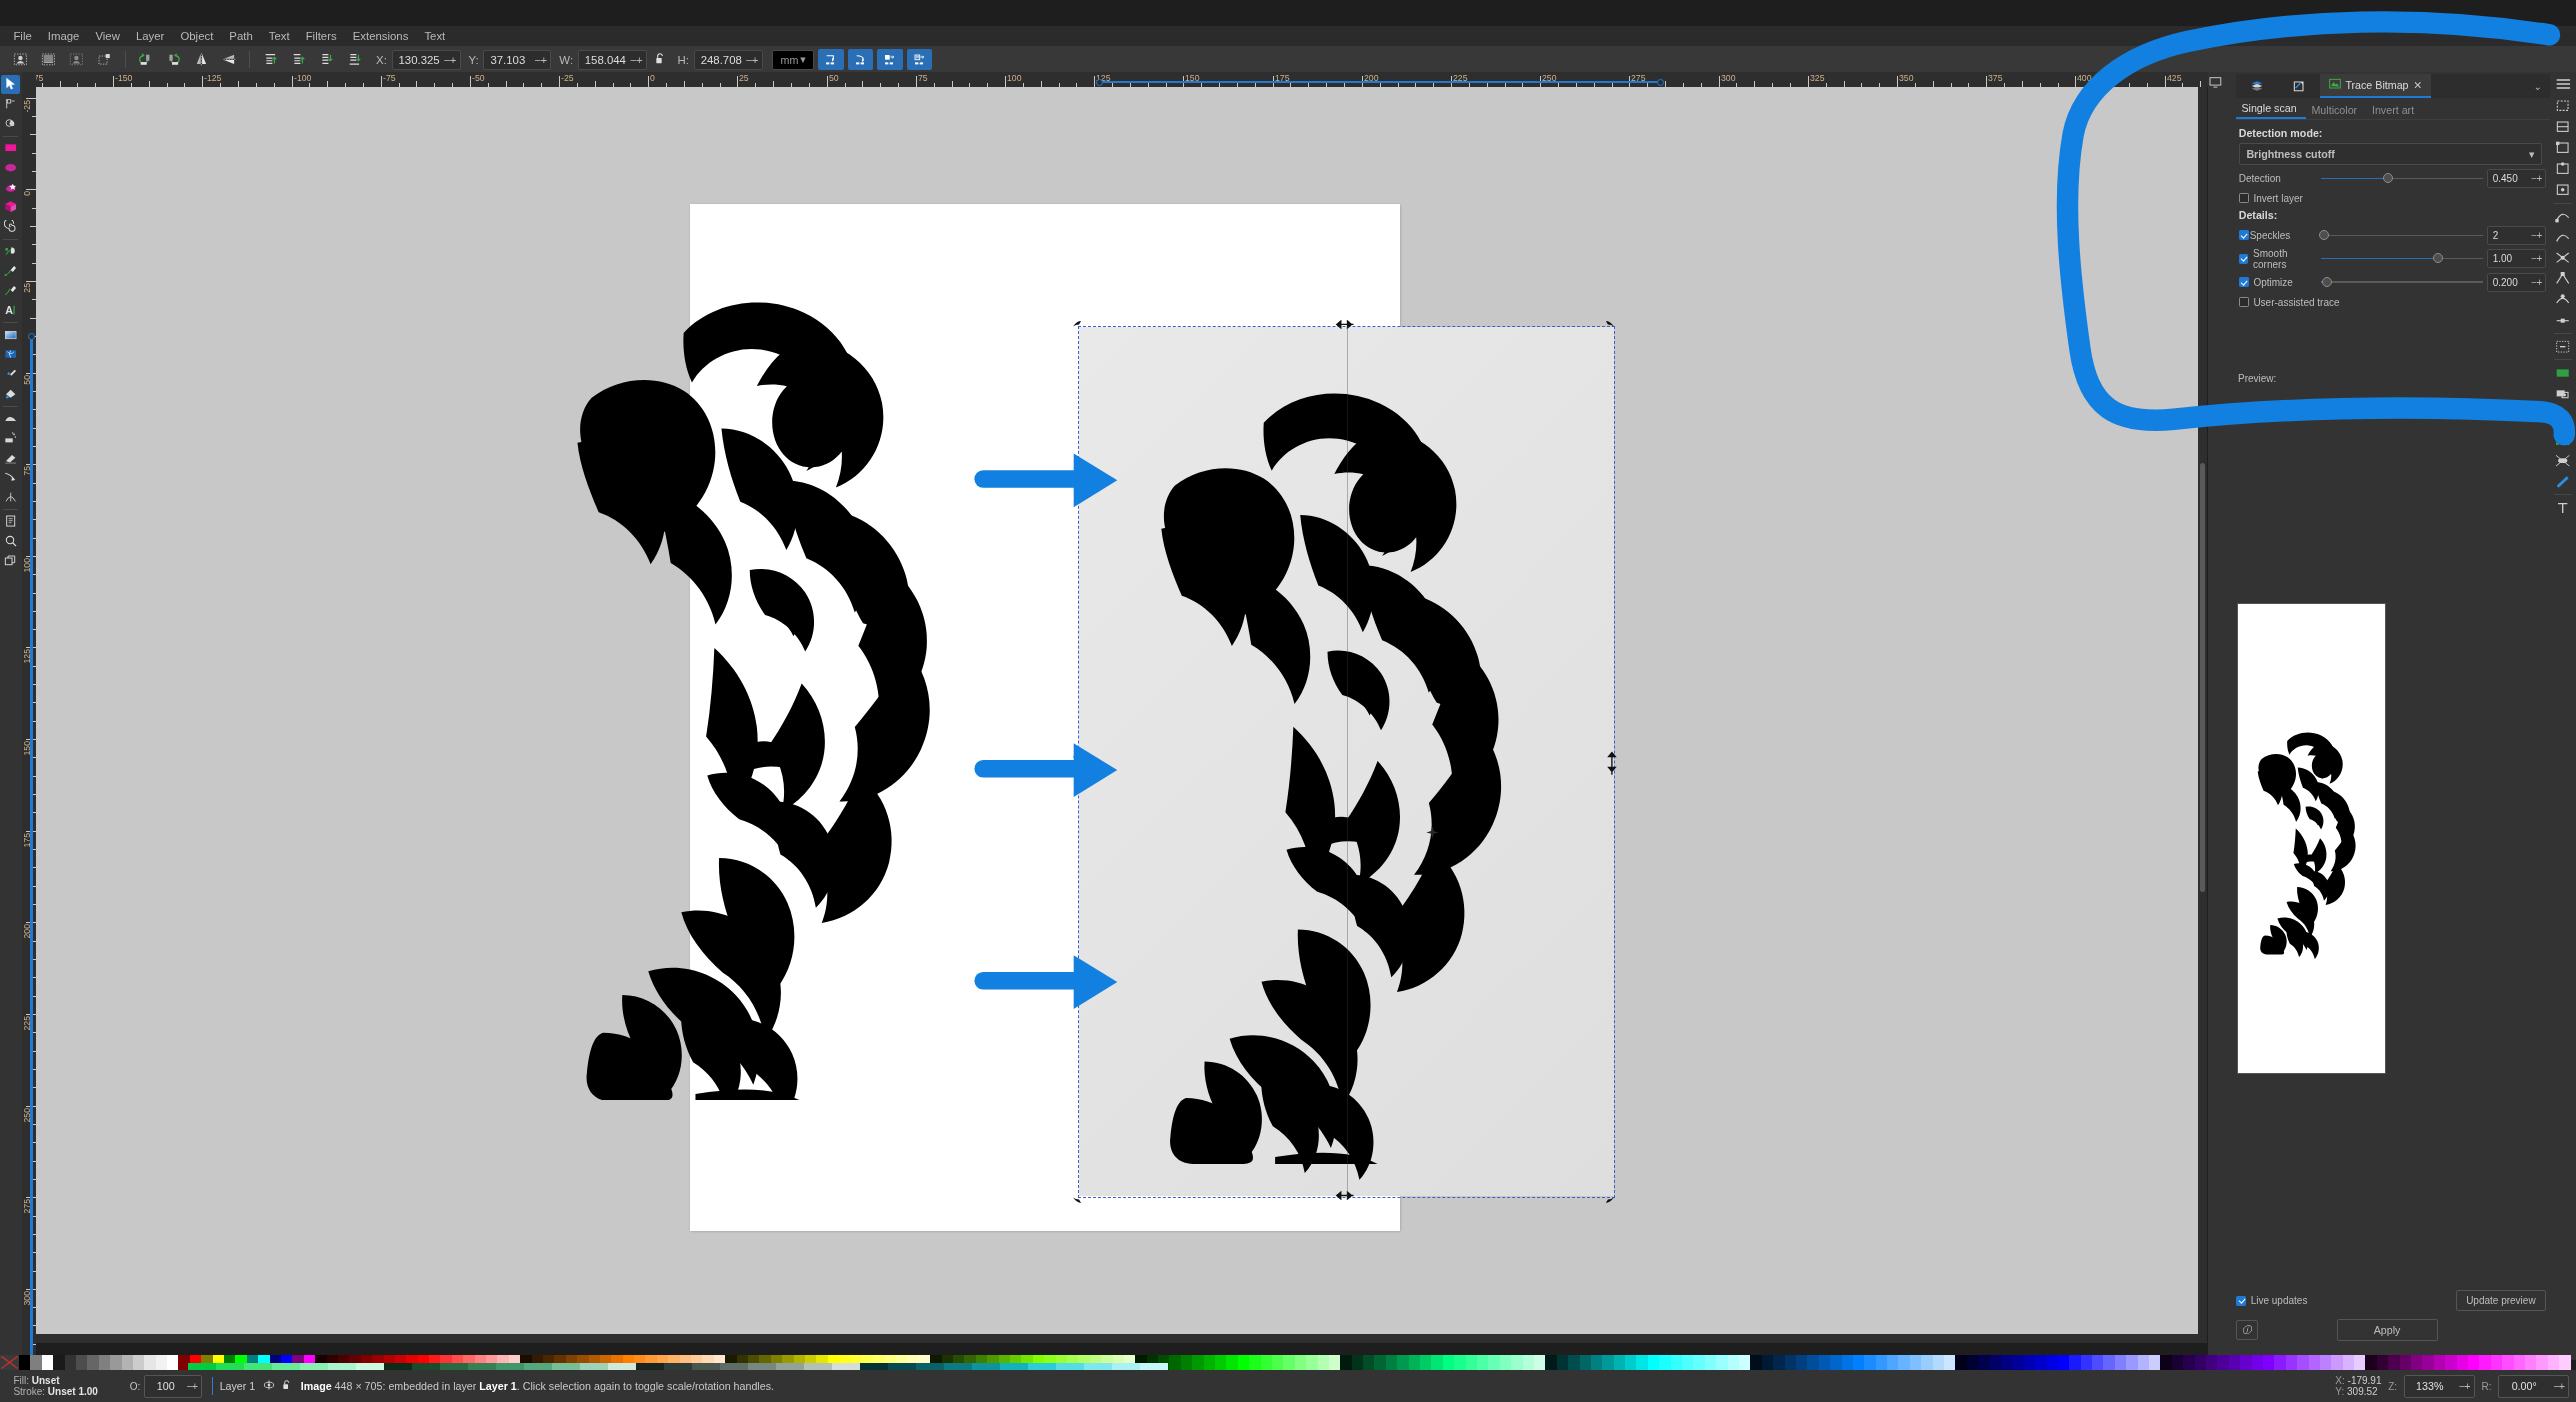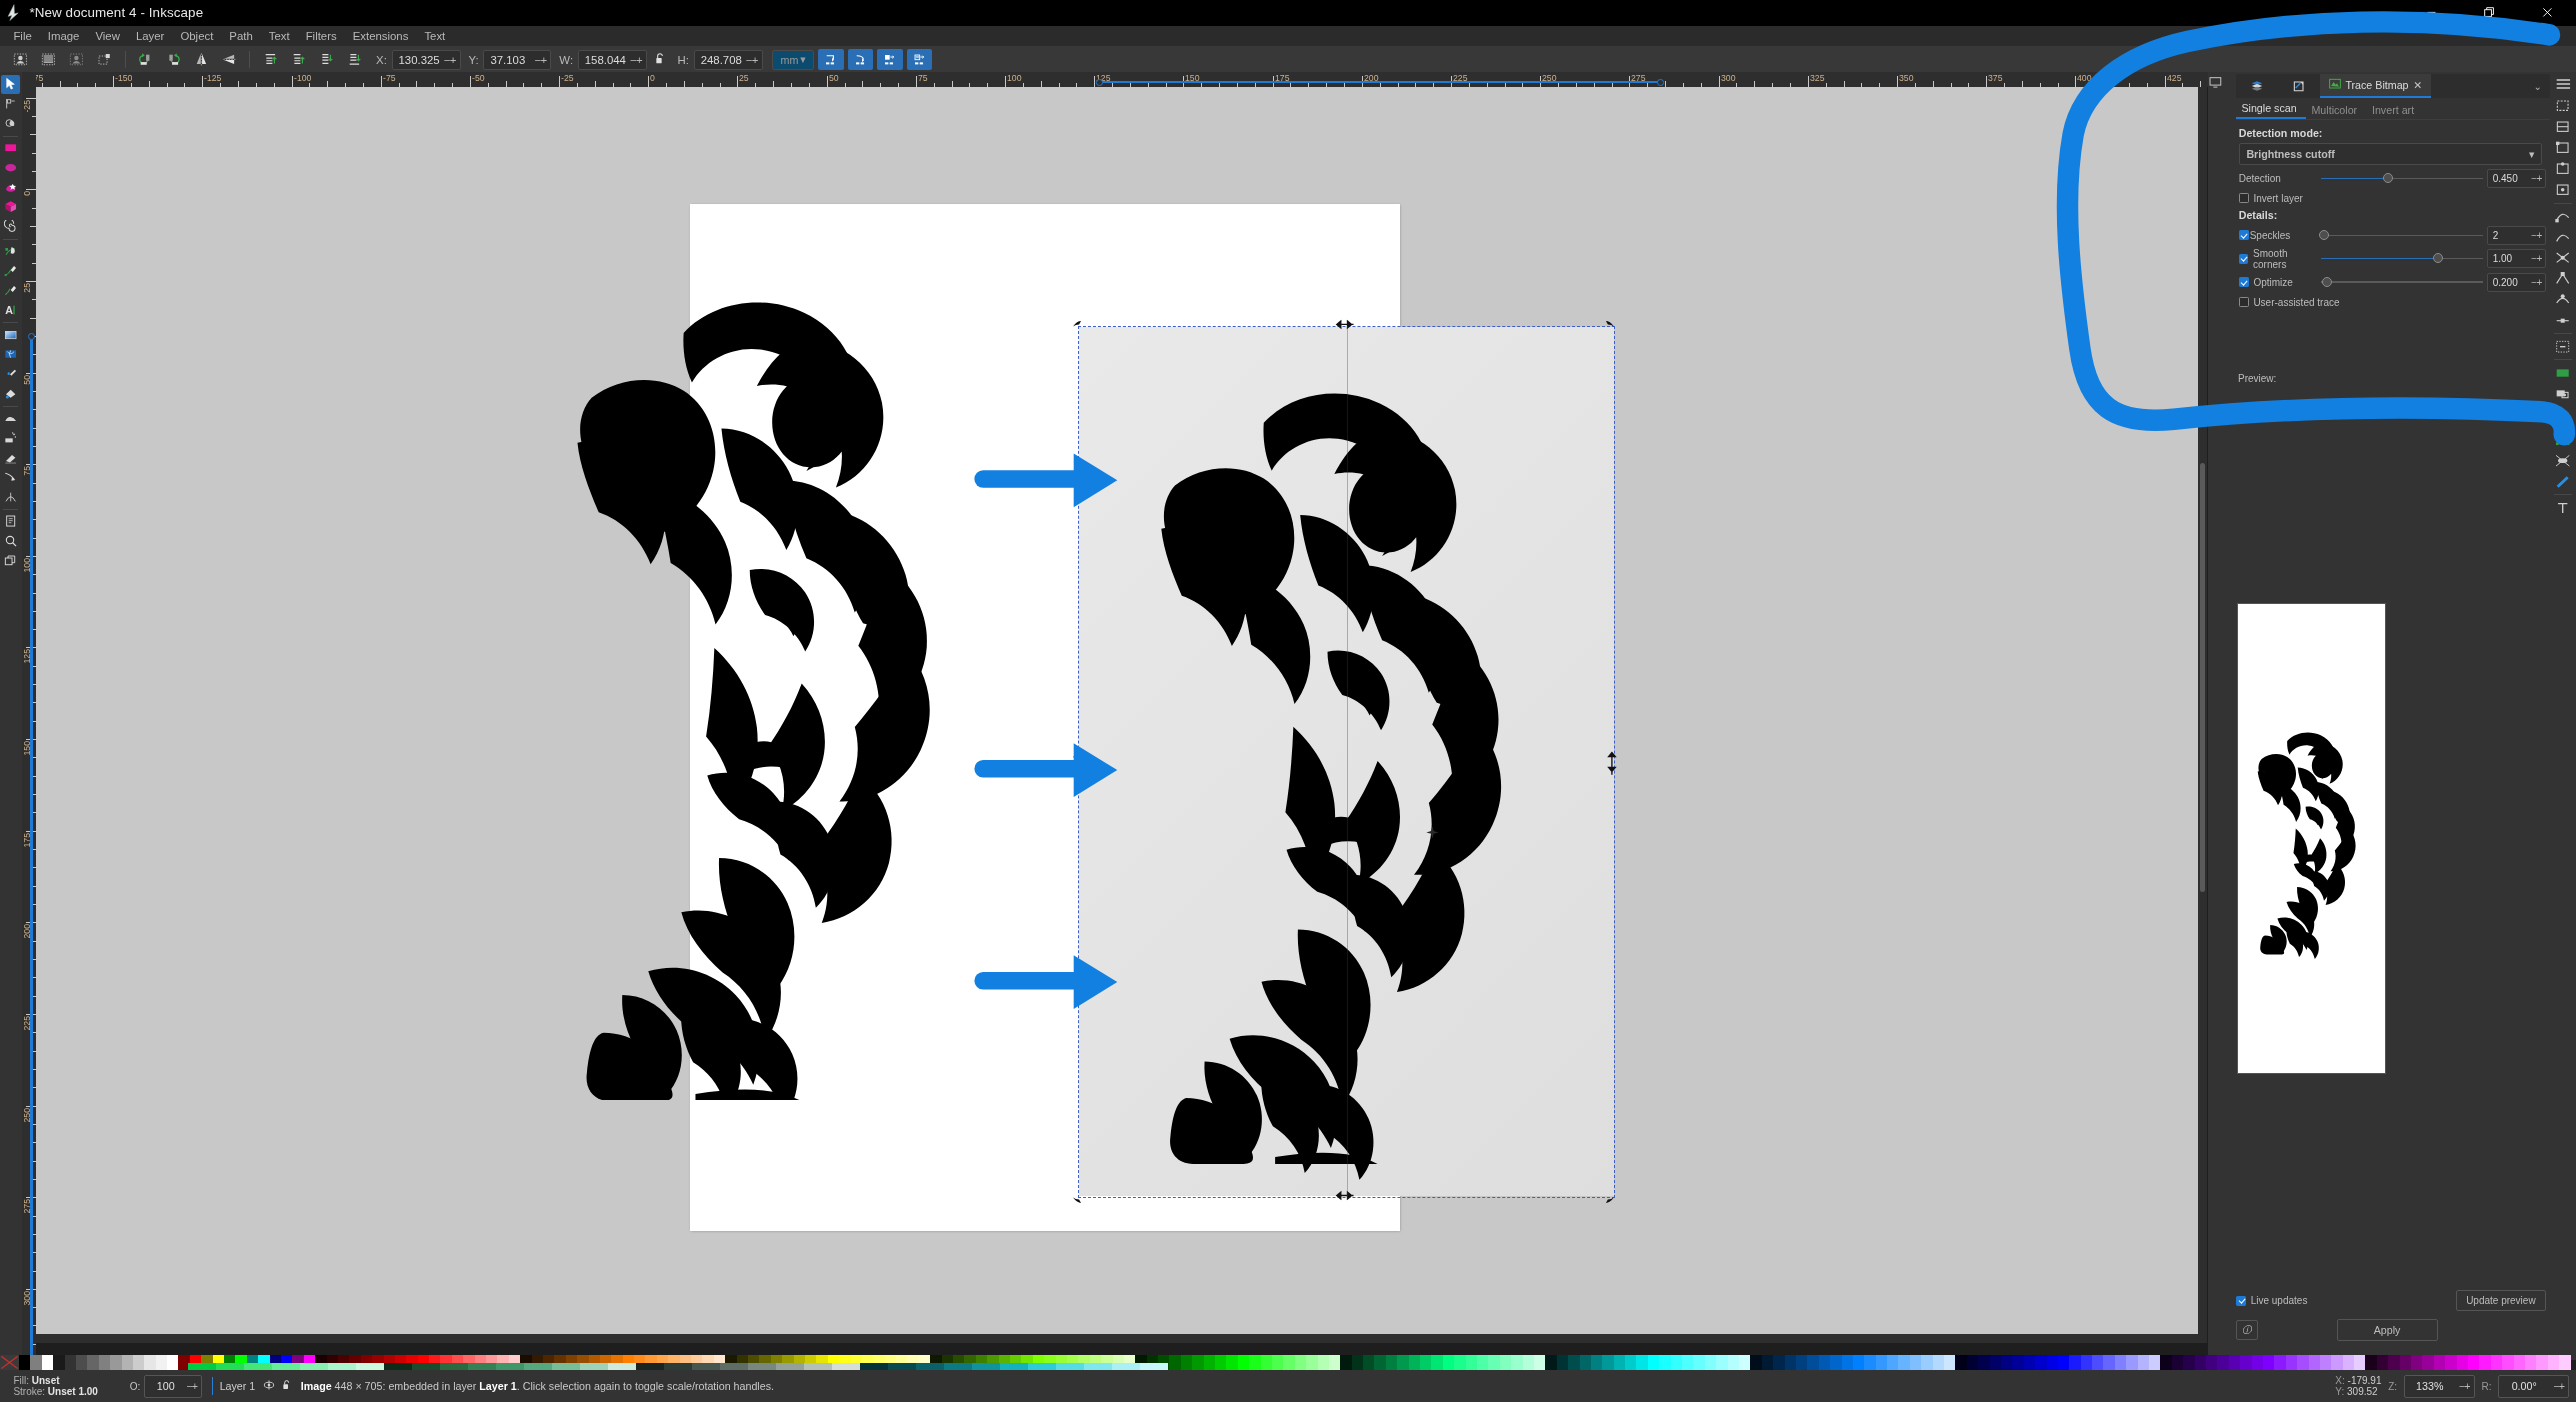--- a/index.html
+++ b/index.html
@@ -38,21 +38,21 @@
   .cbtn { width:28px; height:24px; display:flex; align-items:center; justify-content:center; }
   .sep { width:0.7px; height:17.4px; background:#4e4e4e; margin:0 6px; }
   .fld {
     height:20px; background:#2d2d2d; border:0.7px solid #4a4a4a; border-radius:2px;
     display:flex; align-items:center; color:#dcdcdc; font-size:11.4px;
   }
   .fld .val { padding:0 4px 0 6px; min-width:50px; }
   .fld .spin { color:#b9b9b9; font-size:11.4px; padding-right:4px; letter-spacing:-0.7px;}
   .lbl { color:#b9b9b9; font-size:11.4px; margin:0 4.7px 0 8px; }
   .unitsel {
-    height:20px; width:42px; background:#0c4a6e; border:0.7px solid #4a4a4a; border-radius:2px;
+    height:20px; width:42px; background:#000000; border:0.7px solid #4a4a4a; border-radius:2px;
     display:flex; align-items:center; justify-content:center; gap:2px;
     color:#9a9a9a; font-size:10.7px; margin-left:9.4px;
   }
   .bluebtn {
     width:25.5px; height:21.5px; background:#2a6fb5; border-radius:2px;
     display:flex; align-items:center; justify-content:center; margin-left:4px;
   }
 
   
   .toolbox {
@@ -209,46 +209,20 @@
   .zfield .zs { color:#b9b9b9; padding:0 4px; letter-spacing:-0.7px; }
 
   
   .annot { position:absolute; left:0; top:0; width:2576px; height:1402px; pointer-events:none; }
 </style>
 </head>
 <body>
 
 <div id="app">
 
-  <div class="titlebar">
-    <span class="appicon">
-      <svg width="20" height="20" viewBox="0 0 24 24">
-        <path d="M12 2 L5 16 L9.5 15 L7 21 L17 12 L12.5 13 Z" fill="#e6e6e6" stroke="#9aa" stroke-width=".7"></path>
-      </svg>
-    </span>
-    <span class="ttl">*New document 4 - Inkscape</span>
-    <div class="wbtns">
-      <div class="wbtn">
-        <svg width="14.8" height="14.8" viewBox="0 0 22 22">
-            <path d="M5 11 H17" stroke="#fff" stroke-width="1.4"></path>
-          </svg>
-      </div>
-      <div class="wbtn">
-        <svg width="14.8" height="14.8" viewBox="0 0 22 22">
-          <rect x="4" y="7" width="10" height="10" fill="none" stroke="#fff" stroke-width="1.4"></rect>
-          <path d="M7 7 V4 H17 V14 H14" fill="none" stroke="#fff" stroke-width="1.4"></path>
-        </svg>
-      </div>
-      <div class="wbtn">
-        <svg width="14.8" height="14.8" viewBox="0 0 22 22">
-            <path d="M5 5 L17 17 M17 5 L5 17" stroke="#fff" stroke-width="1.4"></path>
-          </svg>
-      </div>
-    </div>
-  </div>
 
   <div class="menubar">
     <span class="mi">File</span>
     <span class="mi">Image</span>
     <span class="mi">View</span>
     <span class="mi">Layer</span>
     <span class="mi">Object</span>
     <span class="mi">Path</span>
     <span class="mi">Text</span>
     <span class="mi">Filters</span>

